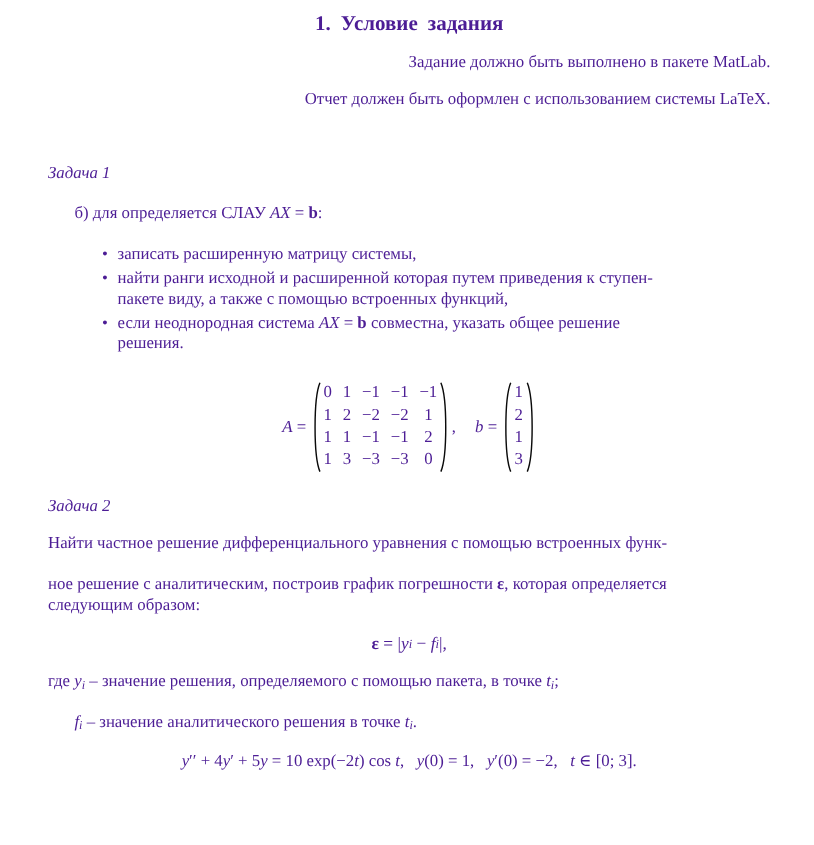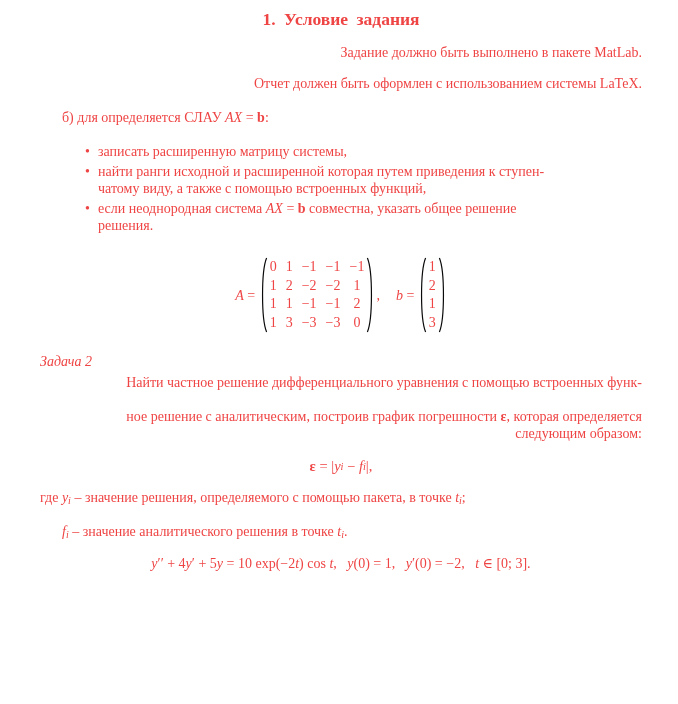--- a/index.html
+++ b/index.html
@@ -3,21 +3,21 @@
 <meta charset="utf-8">
 <style>
   html, body { margin: 0; padding: 0; background: #ffffff; }
   .page {
     position: relative;
     width: 678px;
     height: 704px;
     box-sizing: border-box;
     padding: 8px 36px 0 40px;
     background: #ffffff;
-    color: #ef4444;
+    color: #4c1d95;
     font-family: "Liberation Serif", "DejaVu Serif", serif;
     font-size: 14px;
     line-height: 17px;
     overflow: hidden;
   }
   .doc-title {
     margin: 0;
     text-align: center;
     font-size: 17.5px;
     line-height: 22px;
@@ -26,21 +26,21 @@
   }
   .para { margin: 14px 0 0 0; text-align: right; }
   .task-heading { margin: 44px 0 0 0; font-style: italic; }
   .task-heading.t2 { margin-top: 19px; }
   .enum-item { margin: 17px 0 0 0; padding-left: 22px; white-space: nowrap; }
   ul.bullets { margin: 17px 0 0 0; padding: 0 0 0 45px; list-style: none; }
   ul.bullets li { position: relative; padding-left: 13px; white-space: nowrap; }
   ul.bullets li + li { margin-top: 3px; }
   ul.bullets li .blt { position: absolute; left: 0; top: 0; }
   .rich-lines { white-space: nowrap; }
-  .para-block { margin: 4px 0 0 0; white-space: nowrap; text-align: right; }
+  .para-block { margin: 14px 0 0 0; white-space: nowrap; }
   .display-eq {
     margin: 16px 0 0 0;
     display: flex;
     justify-content: center;
     align-items: center;
     white-space: pre;
   }
   .matrix-eq { margin-top: 22px; }
   .mtx-grid {
     display: grid;
@@ -68,26 +68,27 @@
 </head>
 <body>
 
 <div class="page">
 
   <h1 class="doc-title">1. Условие задания</h1>
 
   <p class="para" style="margin-top:14px">Задание должно быть выполнено в пакете MatLab.</p>
   <p class="para">Отчет должен быть оформлен с использованием системы LaTeX.</p>
 
+  <p class="task-heading">Задача 1</p>
 
   <p class="enum-item"><span>б) для определяется СЛАУ </span><span style="font-style: italic;">AX</span><span> = </span><span style="font-weight: bold;">b</span><span>:</span></p>
 
   <ul class="bullets">
     <li><span class="blt">•</span><span class="rich-lines"><span>записать расширенную матрицу системы,</span></span></li>
-    <li><span class="blt">•</span><span class="rich-lines"><span>найти ранги исходной и расширенной которая путем приведения к ступен-</span><br><span>чатому виду, а также с помощью встроенных функций,</span></span></li>
+    <li><span class="blt">•</span><span class="rich-lines"><span>найти ранги исходной и расширенной которая путем приведения к ступен-</span><br><span>пакете виду, а также с помощью встроенных функций,</span></span></li>
     <li><span class="blt">•</span><span class="rich-lines"><span>если неоднородная система </span><span style="font-style: italic;">AX</span><span> = </span><span style="font-weight: bold;">b</span><span> совместна, указать общее решение</span><br><span>решения.</span></span></li>
   </ul>
 
   <div class="display-eq matrix-eq">
     <span><span style="font-style: italic;">A</span><span> = </span></span>
     <span class="paren">
       <svg width="9" height="78" viewBox="0 0 9 78">
           <path d="M7.6 2 C 2.2 15, 2.2 63, 7.6 76" stroke="#0a0a0a" stroke-width="1.2" fill="none"></path>
         </svg>
     </span>

